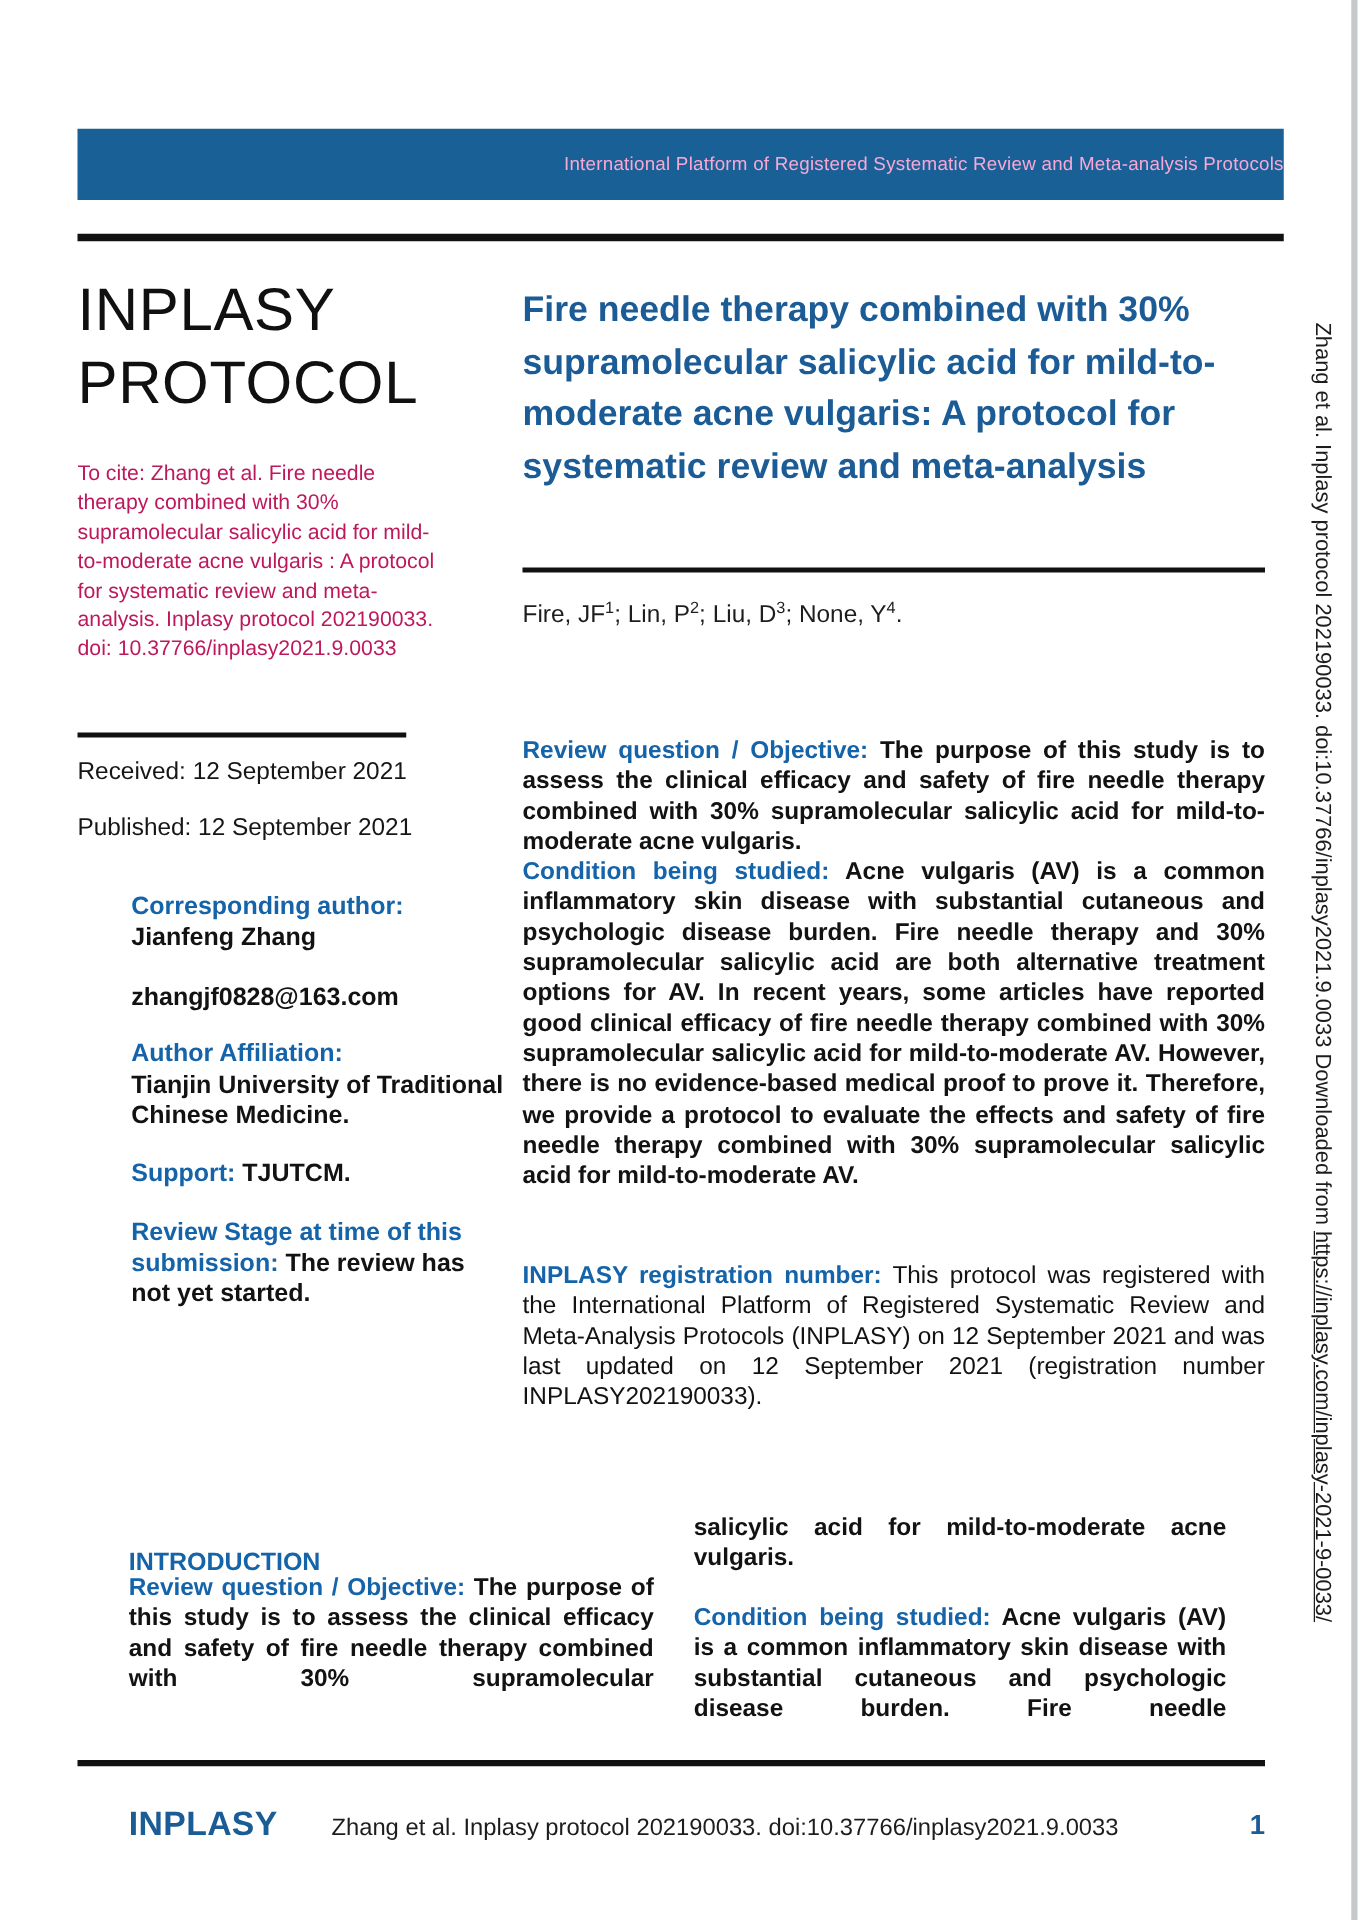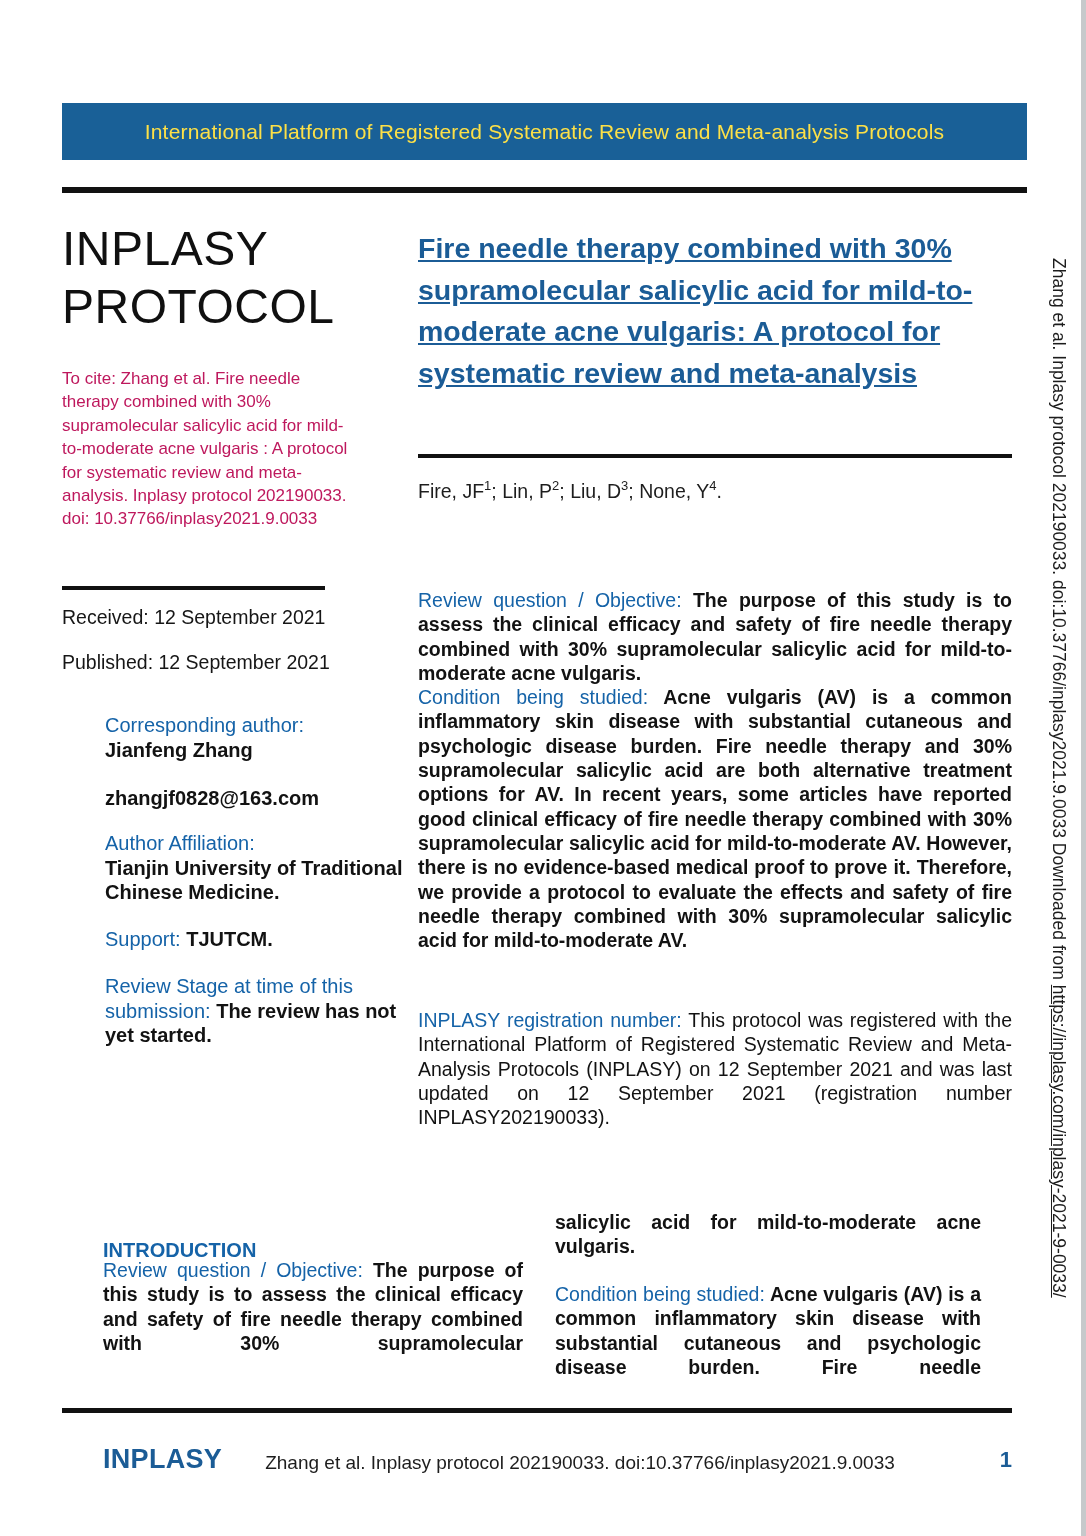--- a/index.html
+++ b/index.html
@@ -14,22 +14,22 @@
     width:1086px;height:1536px;position:relative;overflow:hidden;
     font-family:"Liberation Sans","DejaVu Sans",sans-serif;
     color:var(--ink);
   }
   .abs{position:absolute;}
 
   
   .banner{
     left:62px;top:103px;width:965px;height:57px;
     background:var(--banner-blue);
-    display:flex;align-items:center;justify-content:center;
-    color:#fde047;font-size:21px;letter-spacing:.2px;
+    display:flex;align-items:center;justify-content:flex-end;
+    color:#f9a8d4;font-size:15px;letter-spacing:.2px;
   }
   .rule{background:#111;}
   .rule-top{left:62px;top:187px;width:965px;height:6px;}
 
   
   .masthead{
     left:62px;top:220px;width:310px;
     font-size:48px;line-height:58px;font-weight:400;color:#101010;letter-spacing:.5px;
   }
   .tocite{
@@ -39,26 +39,26 @@
   .rule-left{left:62px;top:586px;width:263px;height:4px;}
   .received{left:62px;top:606px;width:305px;font-size:19.5px;}
   .published{left:62px;top:651px;width:305px;font-size:19.5px;}
   .lblock{width:305px;font-size:20px;line-height:24.5px;font-weight:bold;color:#121212;margin-left:43px;}
   .corr{left:62px;top:713px;}
   .email{left:62px;top:786px;}
   .affil{left:62px;top:831px;}
   .support{left:62px;top:927px;}
   .stage{left:62px;top:974px;width:292px;}
   .conflicts{left:62px;top:1068px;}
-  .lbl{color:var(--label-blue);font-weight:normal;}
+  .lbl{color:var(--label-blue);font-weight:bold;}
 
   
   .art-title{
     left:418px;top:228px;width:600px;
-    font-size:28.5px;line-height:41.5px;font-weight:bold;color:var(--heading-blue);text-decoration:underline;
+    font-size:28.5px;line-height:41.5px;font-weight:bold;color:var(--heading-blue);
   }
   .rule-title{left:418px;top:454px;width:594px;height:4px;}
   .authors{left:418px;top:478px;width:594px;font-size:19.5px;color:#1d1d1d;}
   .authors sup{font-size:13px;}
   .bodyblock{left:418px;top:588px;width:594px;}
   .regblock{left:418px;top:1008px;width:594px;}
   .para{
     font-size:19.5px;line-height:24.3px;text-align:justify;color:#121212;
   }
   .para.bold{font-weight:bold;}

